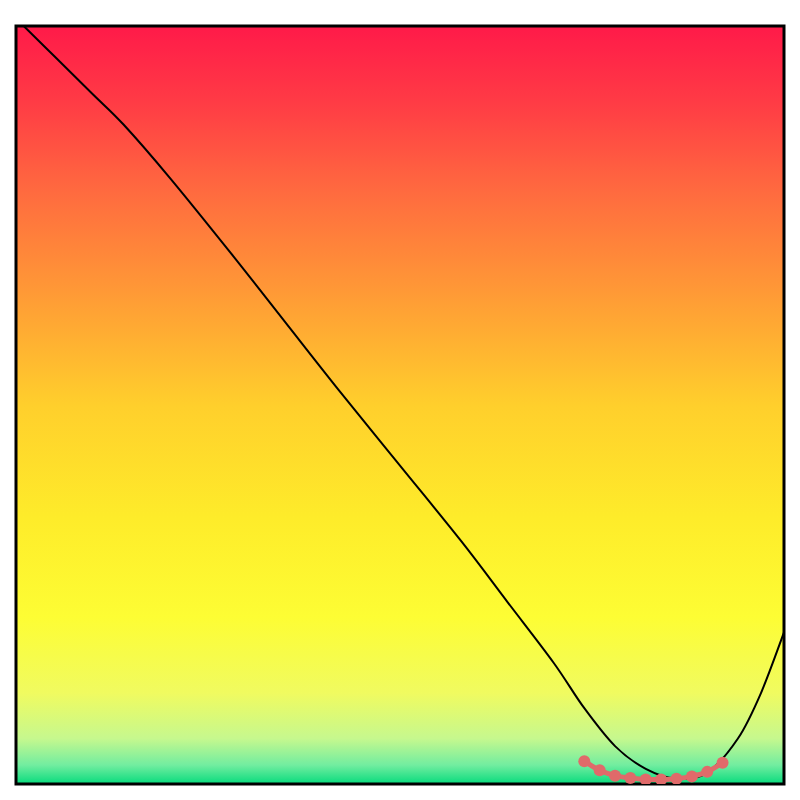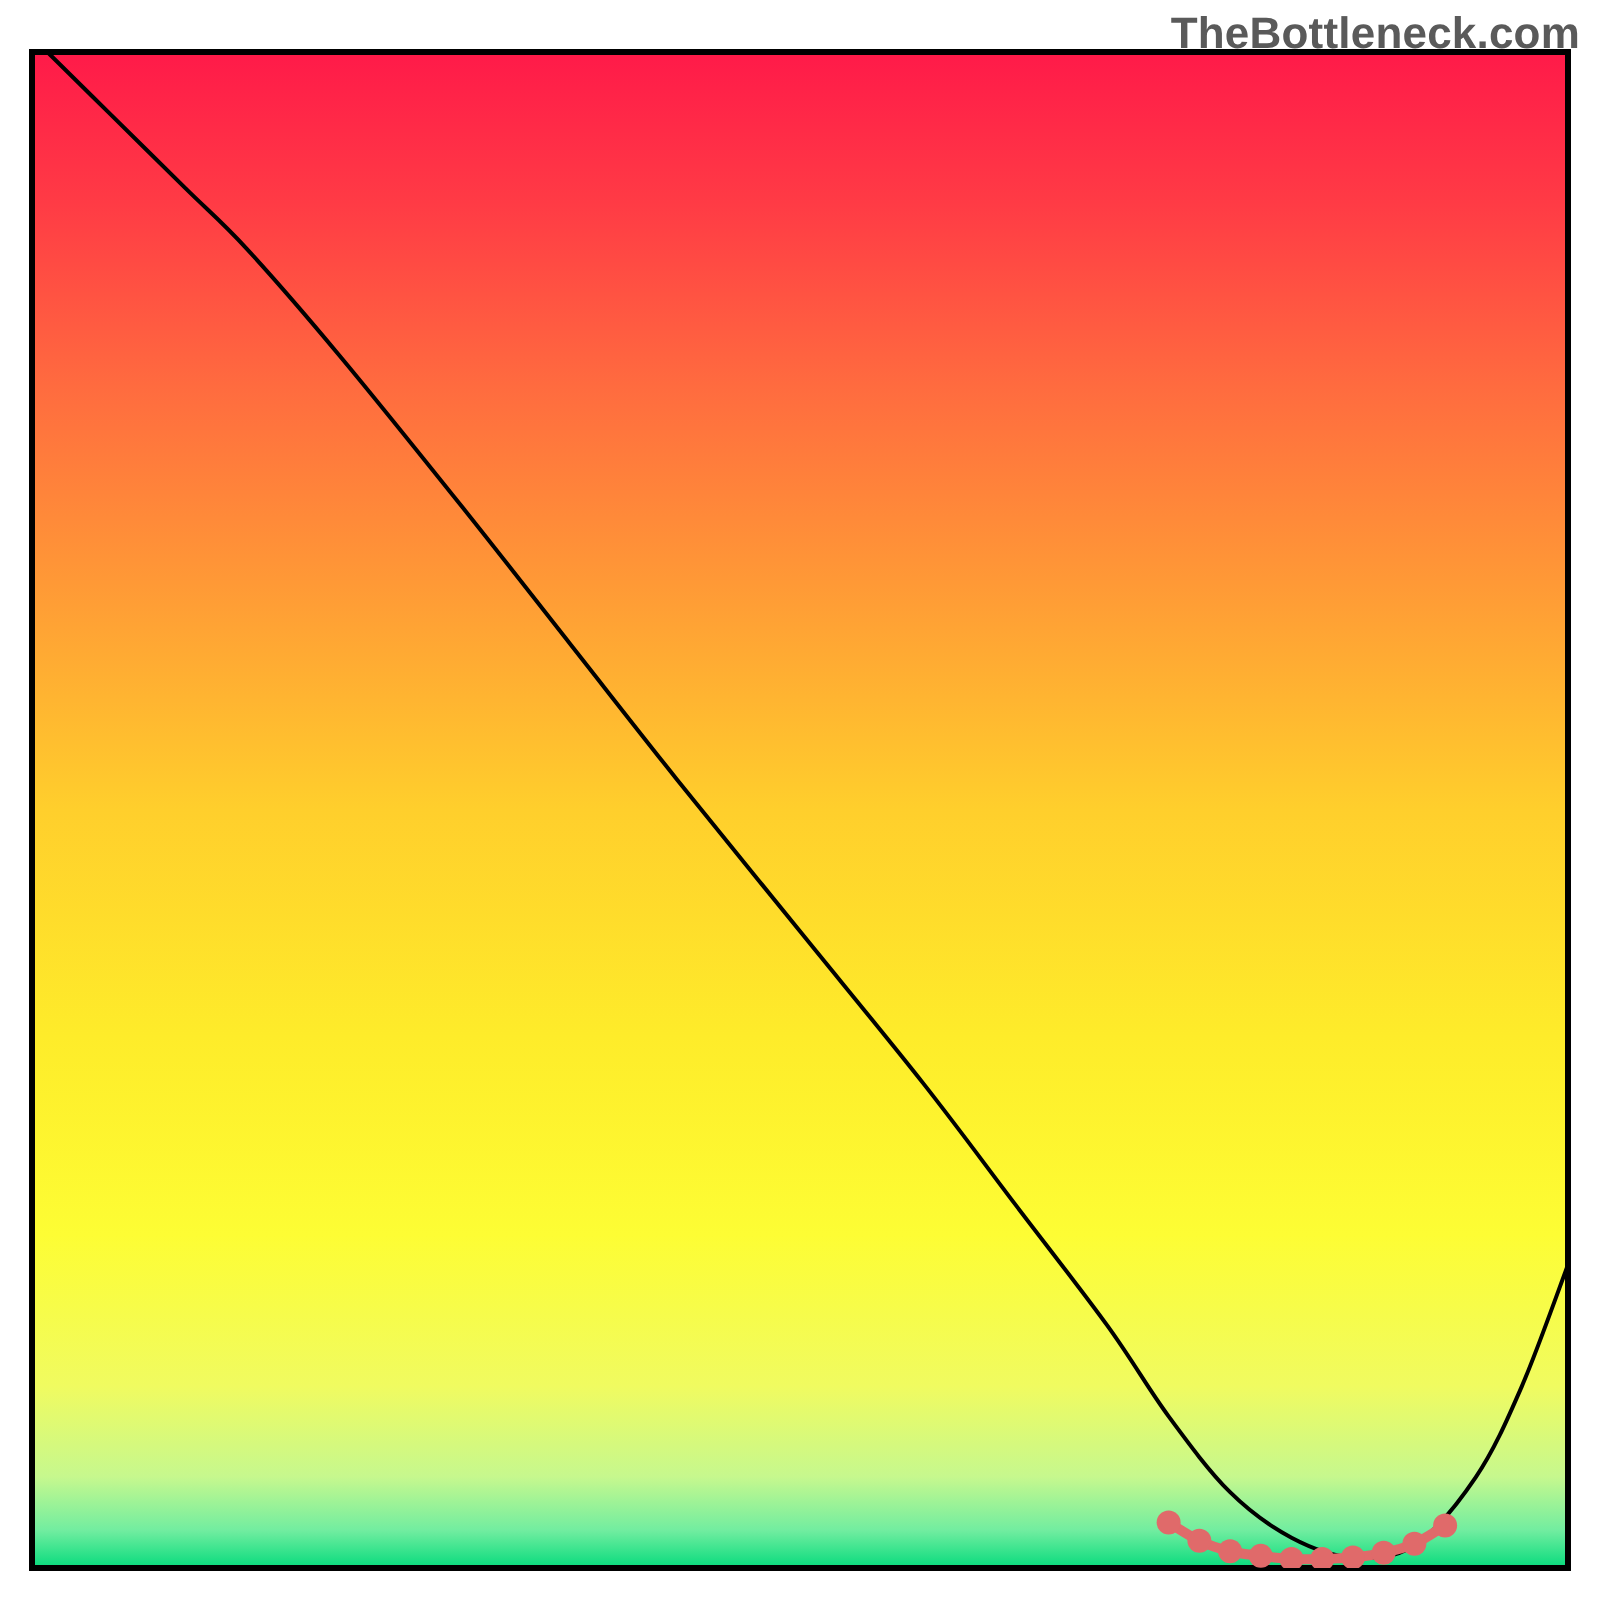--- a/index.html
+++ b/index.html
@@ -30,21 +30,20 @@
     position: absolute;
     inset: 0;
     width: 800px;
     height: 800px;
   }
 </style>
 </head>
 <body>
 
 <div class="stage">
-  <div class="watermark">TheBottleneck.com</div>
 
   <svg class="plot" viewBox="0 0 800 800">
     <defs>
       <linearGradient id="bg-grad" x1="0" y1="0" x2="0" y2="1">
           <stop offset="0%" stop-color="#ff1a49"></stop>
           <stop offset="10%" stop-color="#ff3b45"></stop>
           <stop offset="22%" stop-color="#ff6b3f"></stop>
           <stop offset="35%" stop-color="#ff9936"></stop>
           <stop offset="50%" stop-color="#ffcf2c"></stop>
           <stop offset="65%" stop-color="#feec2a"></stop>

